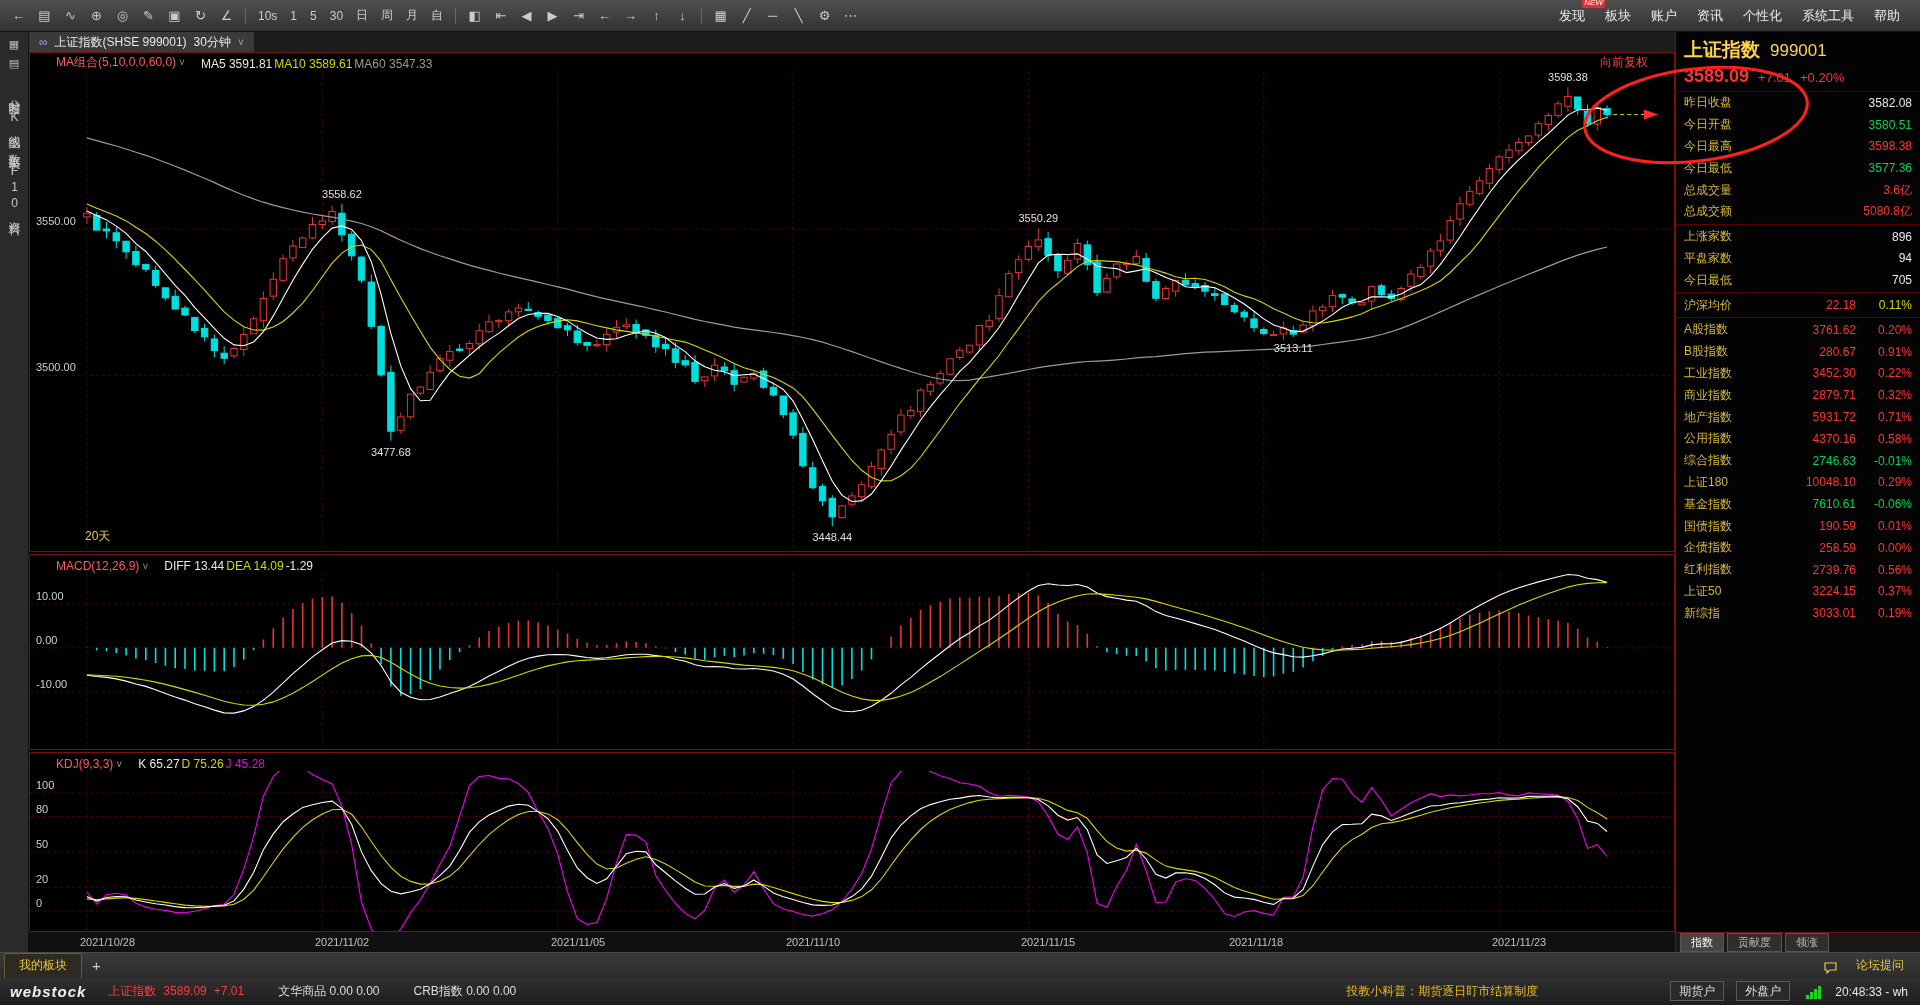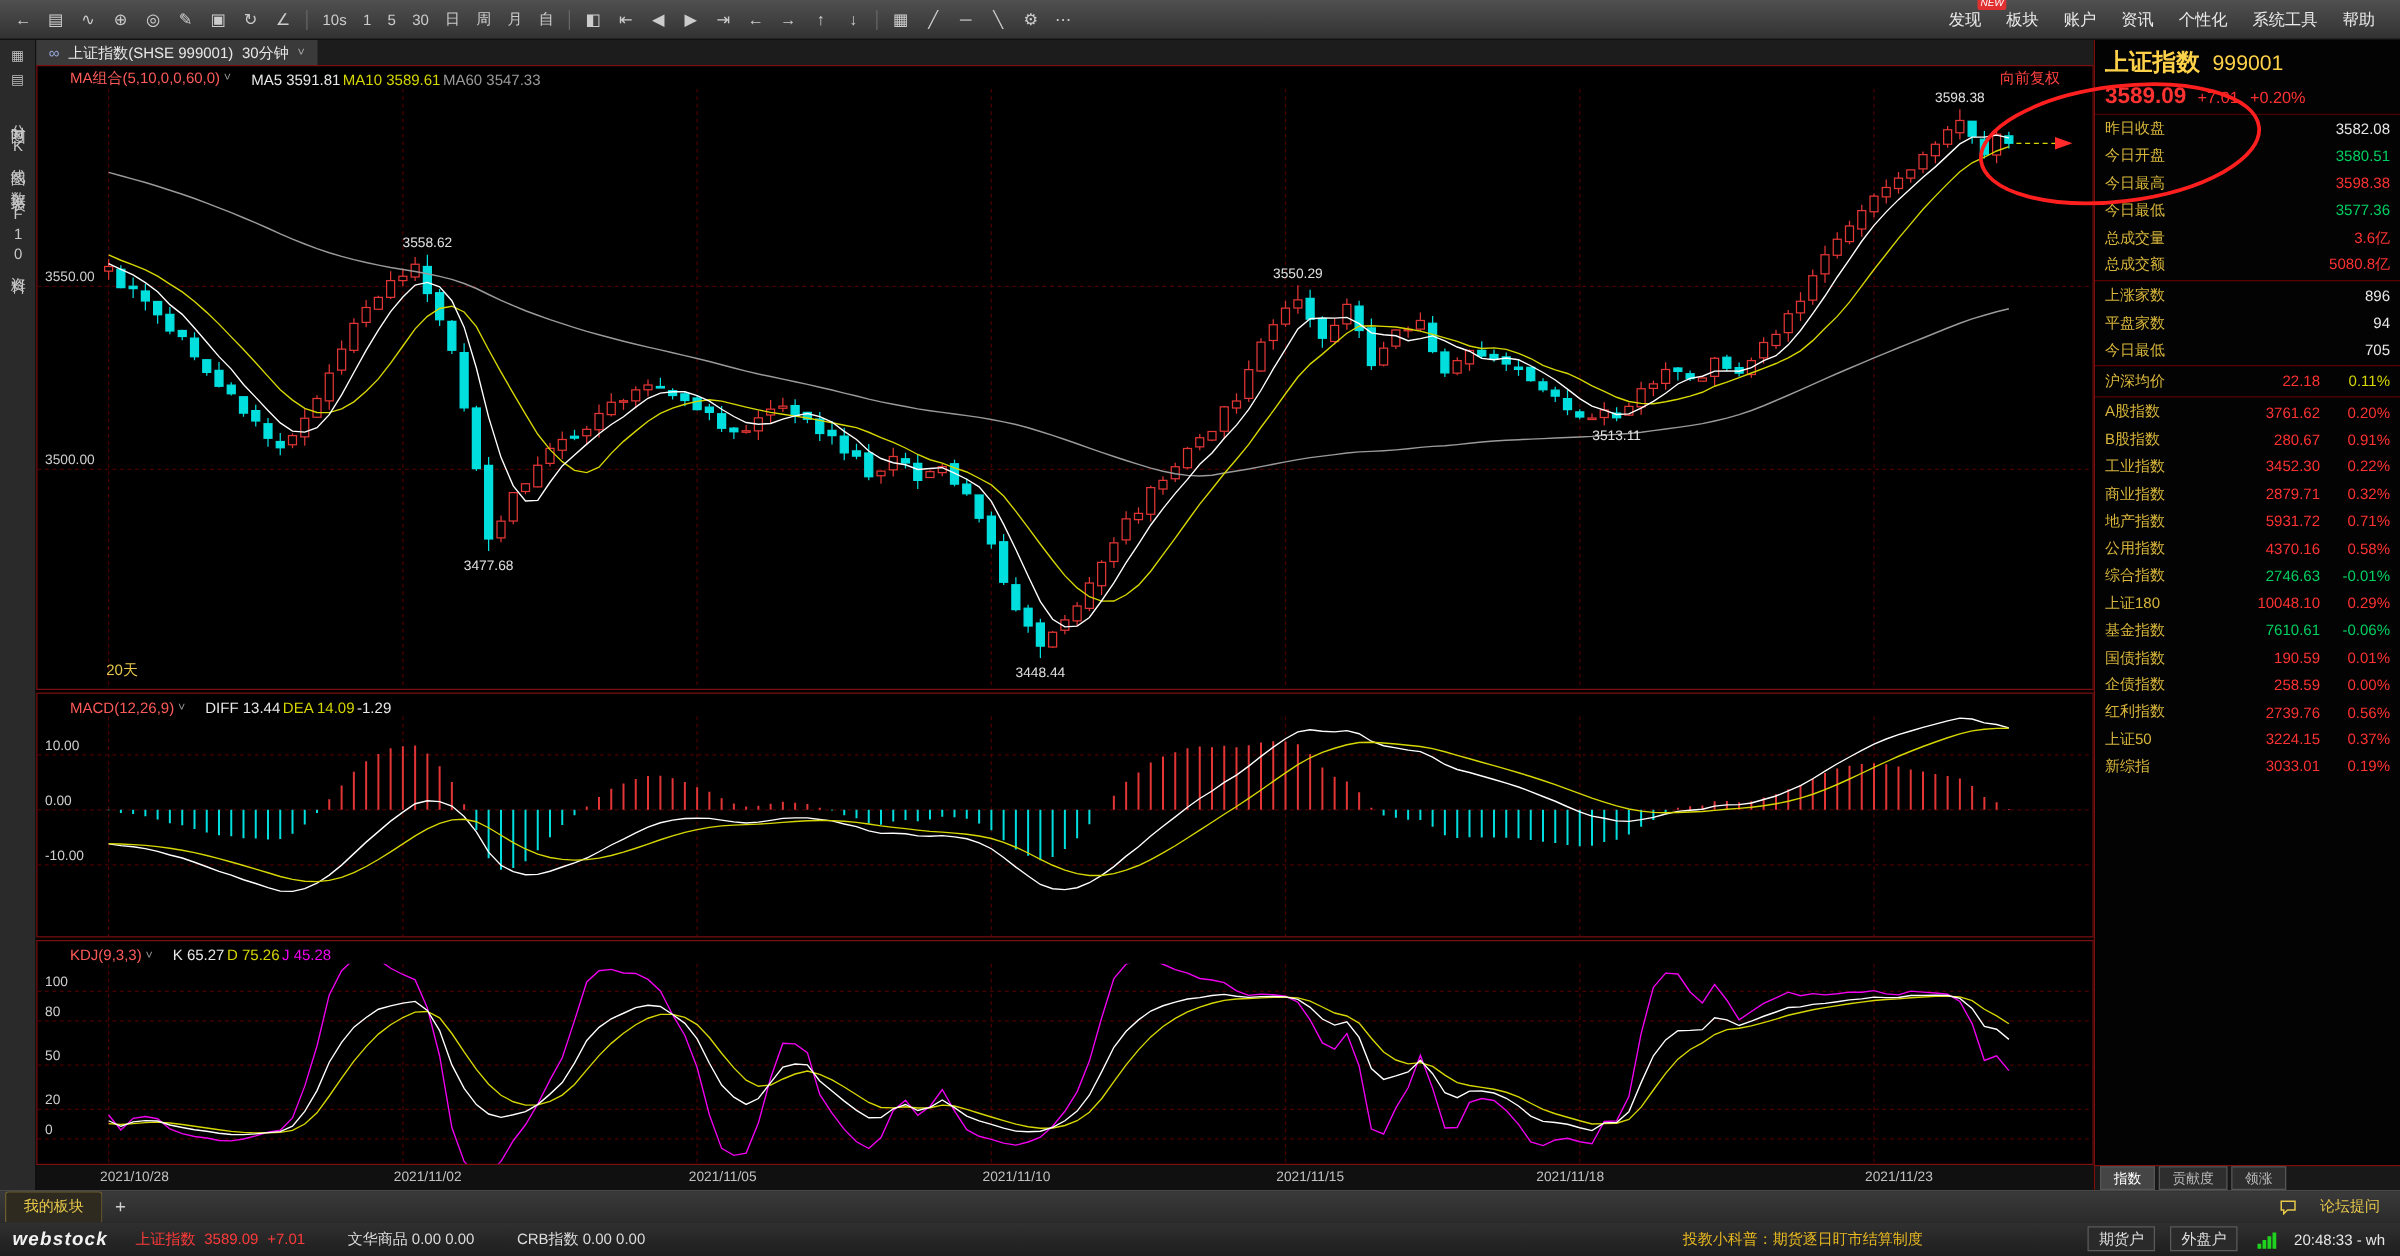--- a/index.html
+++ b/index.html
@@ -56,21 +56,21 @@
 .qp-pct{width:56px;text-align:right}
 .qp-div{height:1px;background:#5a0000;margin:1px 0}
 .qp-tabs{position:absolute;bottom:0;left:0;right:0;height:20px;display:flex;gap:3px;padding:1px 4px;background:#181818;border-top:1px solid #7a0f0f;align-items:center}
 .qp-tab{font-size:11px;color:#bbb;background:#2e2e2e;border:1px solid #555;padding:1px 10px;cursor:pointer}
 .qp-tab.active{color:#fff;background:#454545}
 
 
 .bottom-tab-row{position:absolute;left:0;top:952px;width:1920px;height:26px;background:linear-gradient(#3a3a3a,#2b2b2b);display:flex;align-items:center;border-top:1px solid #4a4a4a}
 .my-board-tab{margin-left:4px;background:#2e2a20;border:1px solid #6a5c2e;border-bottom:none;color:#e6c84a;font-size:12px;padding:3px 14px 4px;border-radius:3px 3px 0 0;cursor:pointer}
 .add-board{color:#cfcfcf;font-size:15px;margin-left:10px;cursor:pointer}
-.forum-link{margin-left:auto;margin-right:16px;display:flex;align-items:center;gap:19px;color:#e6c84a;font-size:12px;cursor:pointer}
+.forum-link{margin-left:auto;margin-right:16px;display:flex;align-items:flex-end;gap:19px;color:#e6c84a;font-size:12px;cursor:pointer}
 
 
 .status-bar{position:absolute;left:0;top:978px;width:1920px;height:27px;background:linear-gradient(#303030,#1d1d1d);display:flex;align-items:center;font-size:12px}
 .logo{font-weight:bold;font-style:italic;color:#f2f2f2;font-size:15px;margin:0 22px 0 10px;letter-spacing:1px}
 .sb-ticker{color:#dcdcdc;margin-right:34px;white-space:nowrap}
 .sb-ticker.red{color:#ff3a3a}
 .sb-ticker .sp{margin-left:7px}
 .sb-tip{margin-left:auto;color:#e8b820;margin-right:120px;white-space:nowrap}
 .sb-btn{margin-left:12px;background:#2a2a2a;border:1px solid #5a5a5a;color:#ddd;padding:2px 8px;font-size:12px;cursor:pointer}
 .signal{display:flex;align-items:flex-end;gap:1px;margin-left:16px;height:14px}

